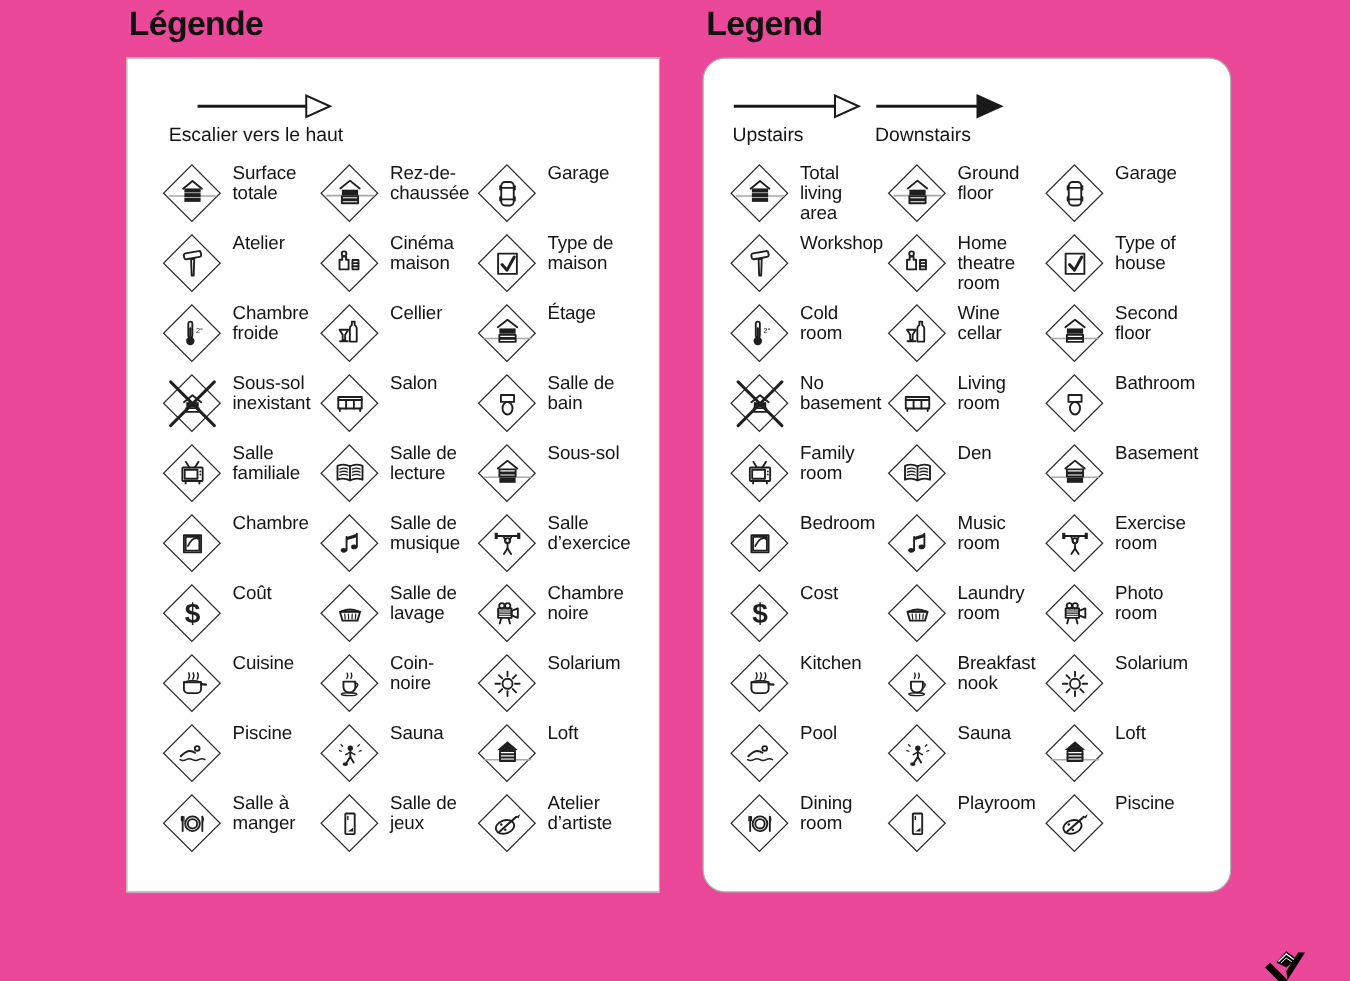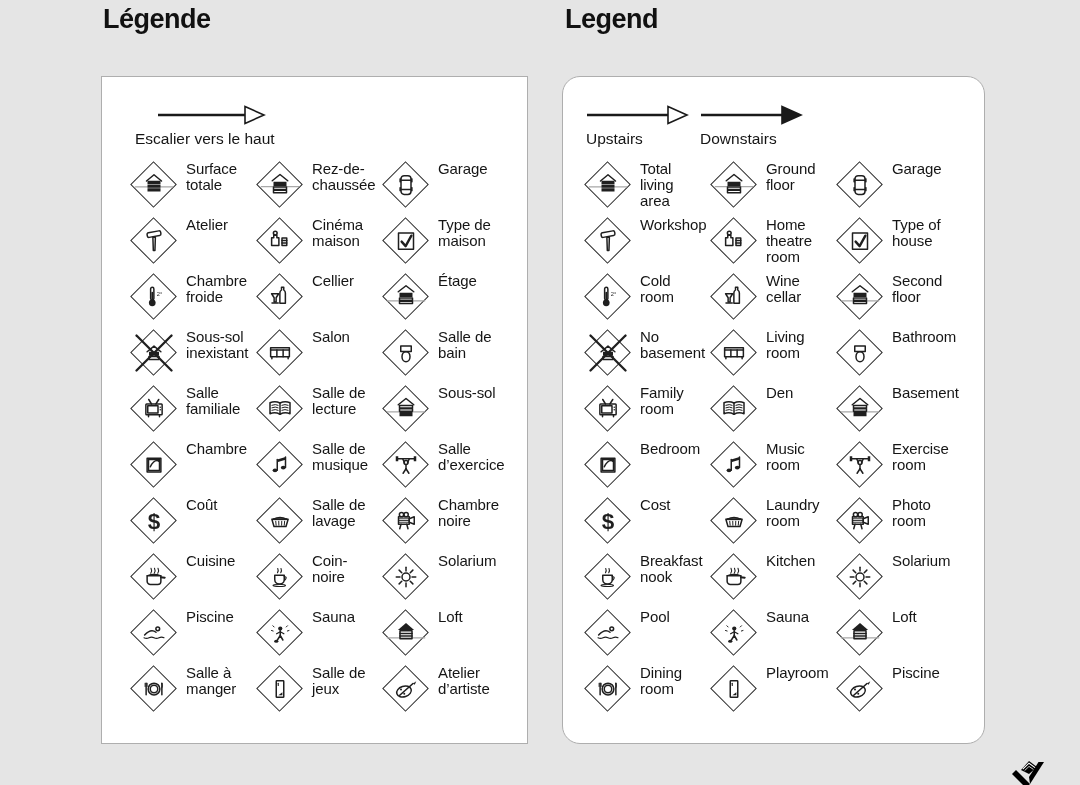--- a/index.html
+++ b/index.html
@@ -1,21 +1,21 @@
 <!DOCTYPE html>
 <html><head>
 <meta charset="utf-8">
 <style>
   html,body{margin:0;padding:0;background:#fff;}
-  .canvas{position:relative;width:1080px;height:785px;background:#e5e5e5;overflow:hidden;
+  .canvas{position:relative;width:1080px;height:785px;background:#ec4899;overflow:hidden;
           font-family:"Liberation Sans",sans-serif;color:#1a1a1a;}
   .panel-title{position:absolute;font-size:27px;font-weight:700;letter-spacing:-0.5px;color:#111;}
   #title-fr{left:103px;top:4px;}
   #title-en{left:565px;top:4px;}
-  .panel{position:absolute;top:46px;height:668px;border:1px solid #aeaeae;background:#fff;box-sizing:border-box;margin-top:30px;}
+  .panel{position:absolute;top:46px;height:668px;border:1px solid #aeaeae;background:#fff;box-sizing:border-box;}
   #panel-fr{left:101px;width:427px;}
   #panel-en{left:562px;width:423px;border-radius:18px;}
   .arrow-group{position:absolute;top:26px;}
   .arrow-svg{display:block;height:24px;}
   .arrow-label{font-size:15.5px;margin-top:3px;color:#151515;white-space:nowrap;}
   .grid{position:absolute;top:84px;display:grid;grid-template-columns:repeat(3,126px);}
   #panel-fr .grid{left:28px;}
   #panel-en .grid{left:21px;}
   .cell{height:56px;display:flex;align-items:flex-start;}
   .dbox{position:relative;width:48px;height:48px;flex:none;margin-right:8px;}
@@ -701,39 +701,39 @@
               <line x1="8" y1="14.6" x2="7" y2="18.2"></line>
               <line x1="12.6" y1="14.6" x2="13.6" y2="18.2"></line>
             </svg>
           </span>
           <span class="clabel">Photo
 room</span>
         </div>
         <div class="cell">
           <span class="dbox">
             <svg viewBox="0 0 24 24" fill="none" stroke="#1f1f1f" stroke-width="1.2" stroke-linecap="round" stroke-linejoin="round">
+              <path d="M6.5 11 h11 v4.4 a2.6 2.6 0 0 1 -2.6 2.6 h-5.8 a2.6 2.6 0 0 1 -2.6 -2.6 Z"></path>
+              <path d="M6.5 11 q5.5 -2.2 11 0" stroke-width="0.9"></path>
+              <line x1="17.5" y1="12.2" x2="20.6" y2="12.6" stroke-width="1.5"></line>
+              <path d="M9.4 9 q1.3 -1.9 0.2 -4 M12.2 9 q1.3 -1.9 0.2 -4 M15 9 q1.3 -1.9 0.2 -4" stroke-width="0.9"></path>
+            </svg>
+          </span>
+          <span class="clabel">Kitchen</span>
+        </div>
+        <div class="cell">
+          <span class="dbox">
+            <svg viewBox="0 0 24 24" fill="none" stroke="#1f1f1f" stroke-width="1.2" stroke-linecap="round" stroke-linejoin="round">
               <path d="M7.8 10.6 h7.6 v3.4 a3.6 3.6 0 0 1 -3.6 3.6 h-0.4 a3.6 3.6 0 0 1 -3.6 -3.6 Z"></path>
               <path d="M15.4 11.6 q2.9 0.3 0.3 3.1" stroke-width="1"></path>
               <ellipse cx="11.4" cy="18.7" rx="5" ry="0.9" stroke-width="0.9"></ellipse>
               <path d="M10 8.6 q1 -1.7 0.2 -3.4 M12.6 8.6 q1 -1.7 0.2 -3.4" stroke-width="0.9"></path>
             </svg>
           </span>
           <span class="clabel">Breakfast
 nook</span>
-        </div>
-        <div class="cell">
-          <span class="dbox">
-            <svg viewBox="0 0 24 24" fill="none" stroke="#1f1f1f" stroke-width="1.2" stroke-linecap="round" stroke-linejoin="round">
-              <path d="M6.5 11 h11 v4.4 a2.6 2.6 0 0 1 -2.6 2.6 h-5.8 a2.6 2.6 0 0 1 -2.6 -2.6 Z"></path>
-              <path d="M6.5 11 q5.5 -2.2 11 0" stroke-width="0.9"></path>
-              <line x1="17.5" y1="12.2" x2="20.6" y2="12.6" stroke-width="1.5"></line>
-              <path d="M9.4 9 q1.3 -1.9 0.2 -4 M12.2 9 q1.3 -1.9 0.2 -4 M15 9 q1.3 -1.9 0.2 -4" stroke-width="0.9"></path>
-            </svg>
-          </span>
-          <span class="clabel">Kitchen</span>
         </div>
         <div class="cell">
           <span class="dbox">
             <svg viewBox="0 0 24 24" fill="none" stroke="#1f1f1f" stroke-width="1.2" stroke-linecap="round" stroke-linejoin="round">
               <circle cx="12" cy="12" r="3.2"></circle>
               <line x1="12" y1="4.2" x2="12" y2="7.2"></line>
               <line x1="12" y1="16.8" x2="12" y2="19.8"></line>
               <line x1="4.2" y1="12" x2="7.2" y2="12"></line>
               <line x1="16.8" y1="12" x2="19.8" y2="12"></line>
               <line x1="6.5" y1="6.5" x2="8.6" y2="8.6"></line>

